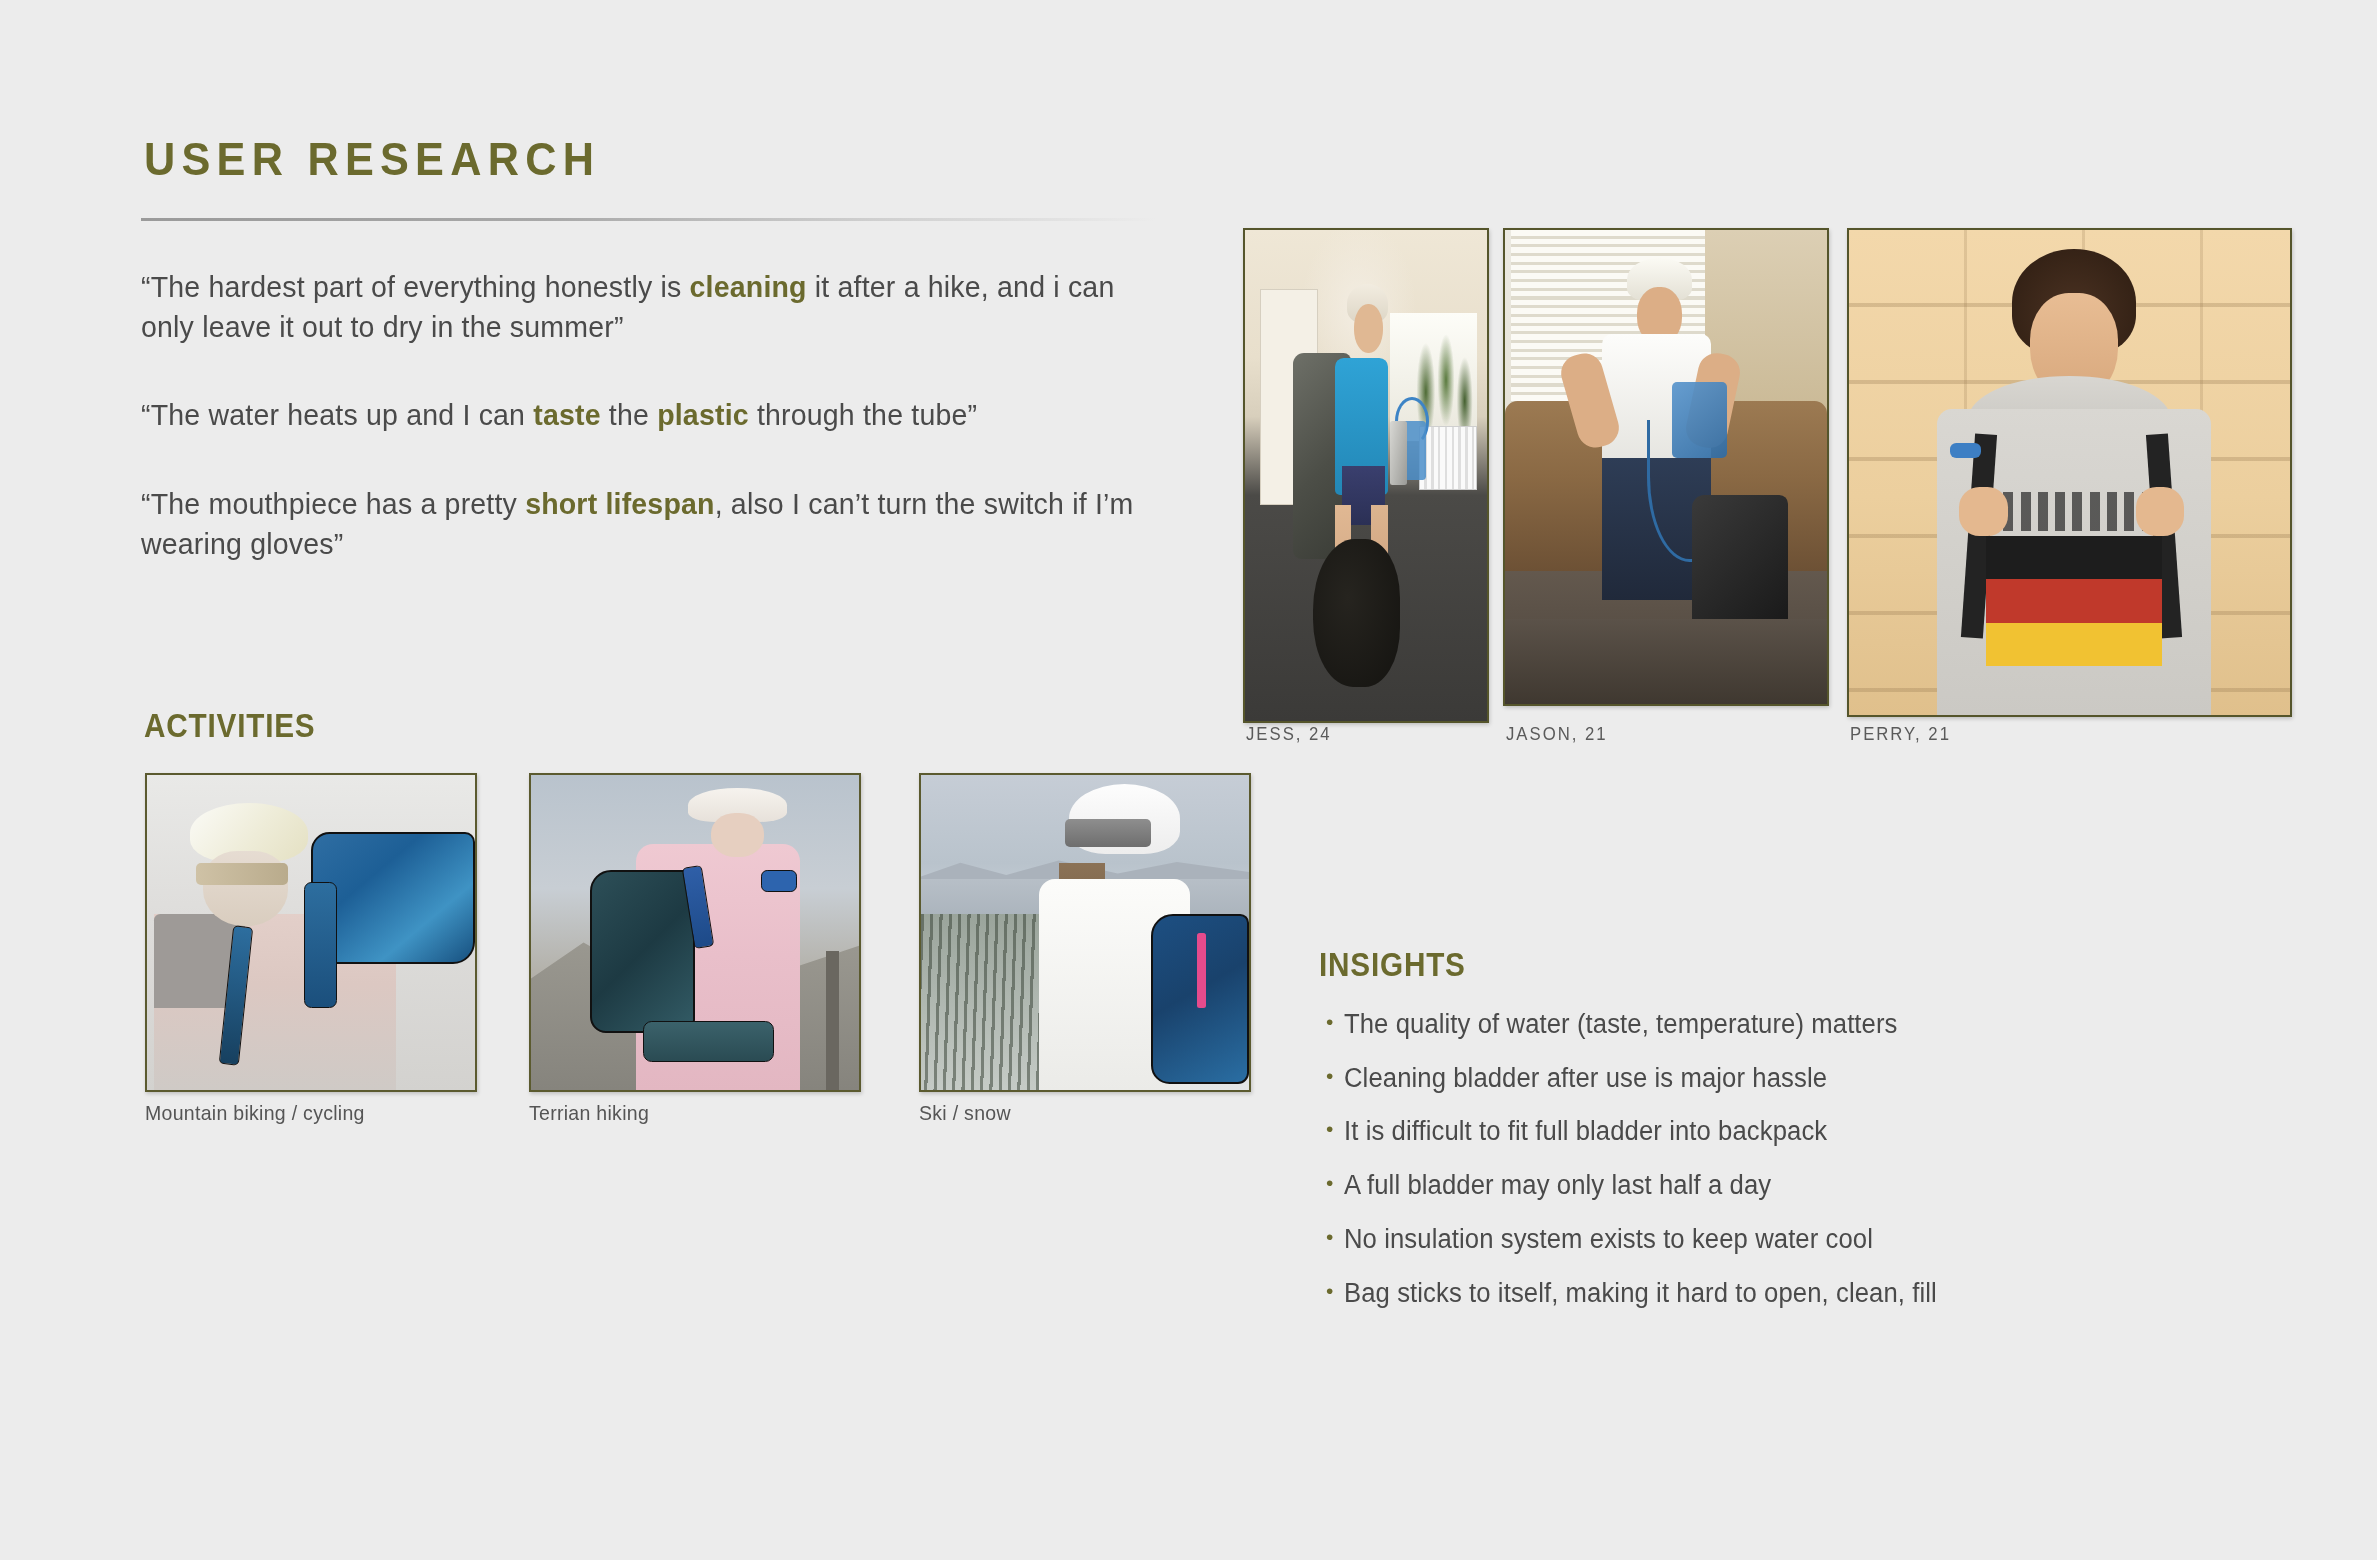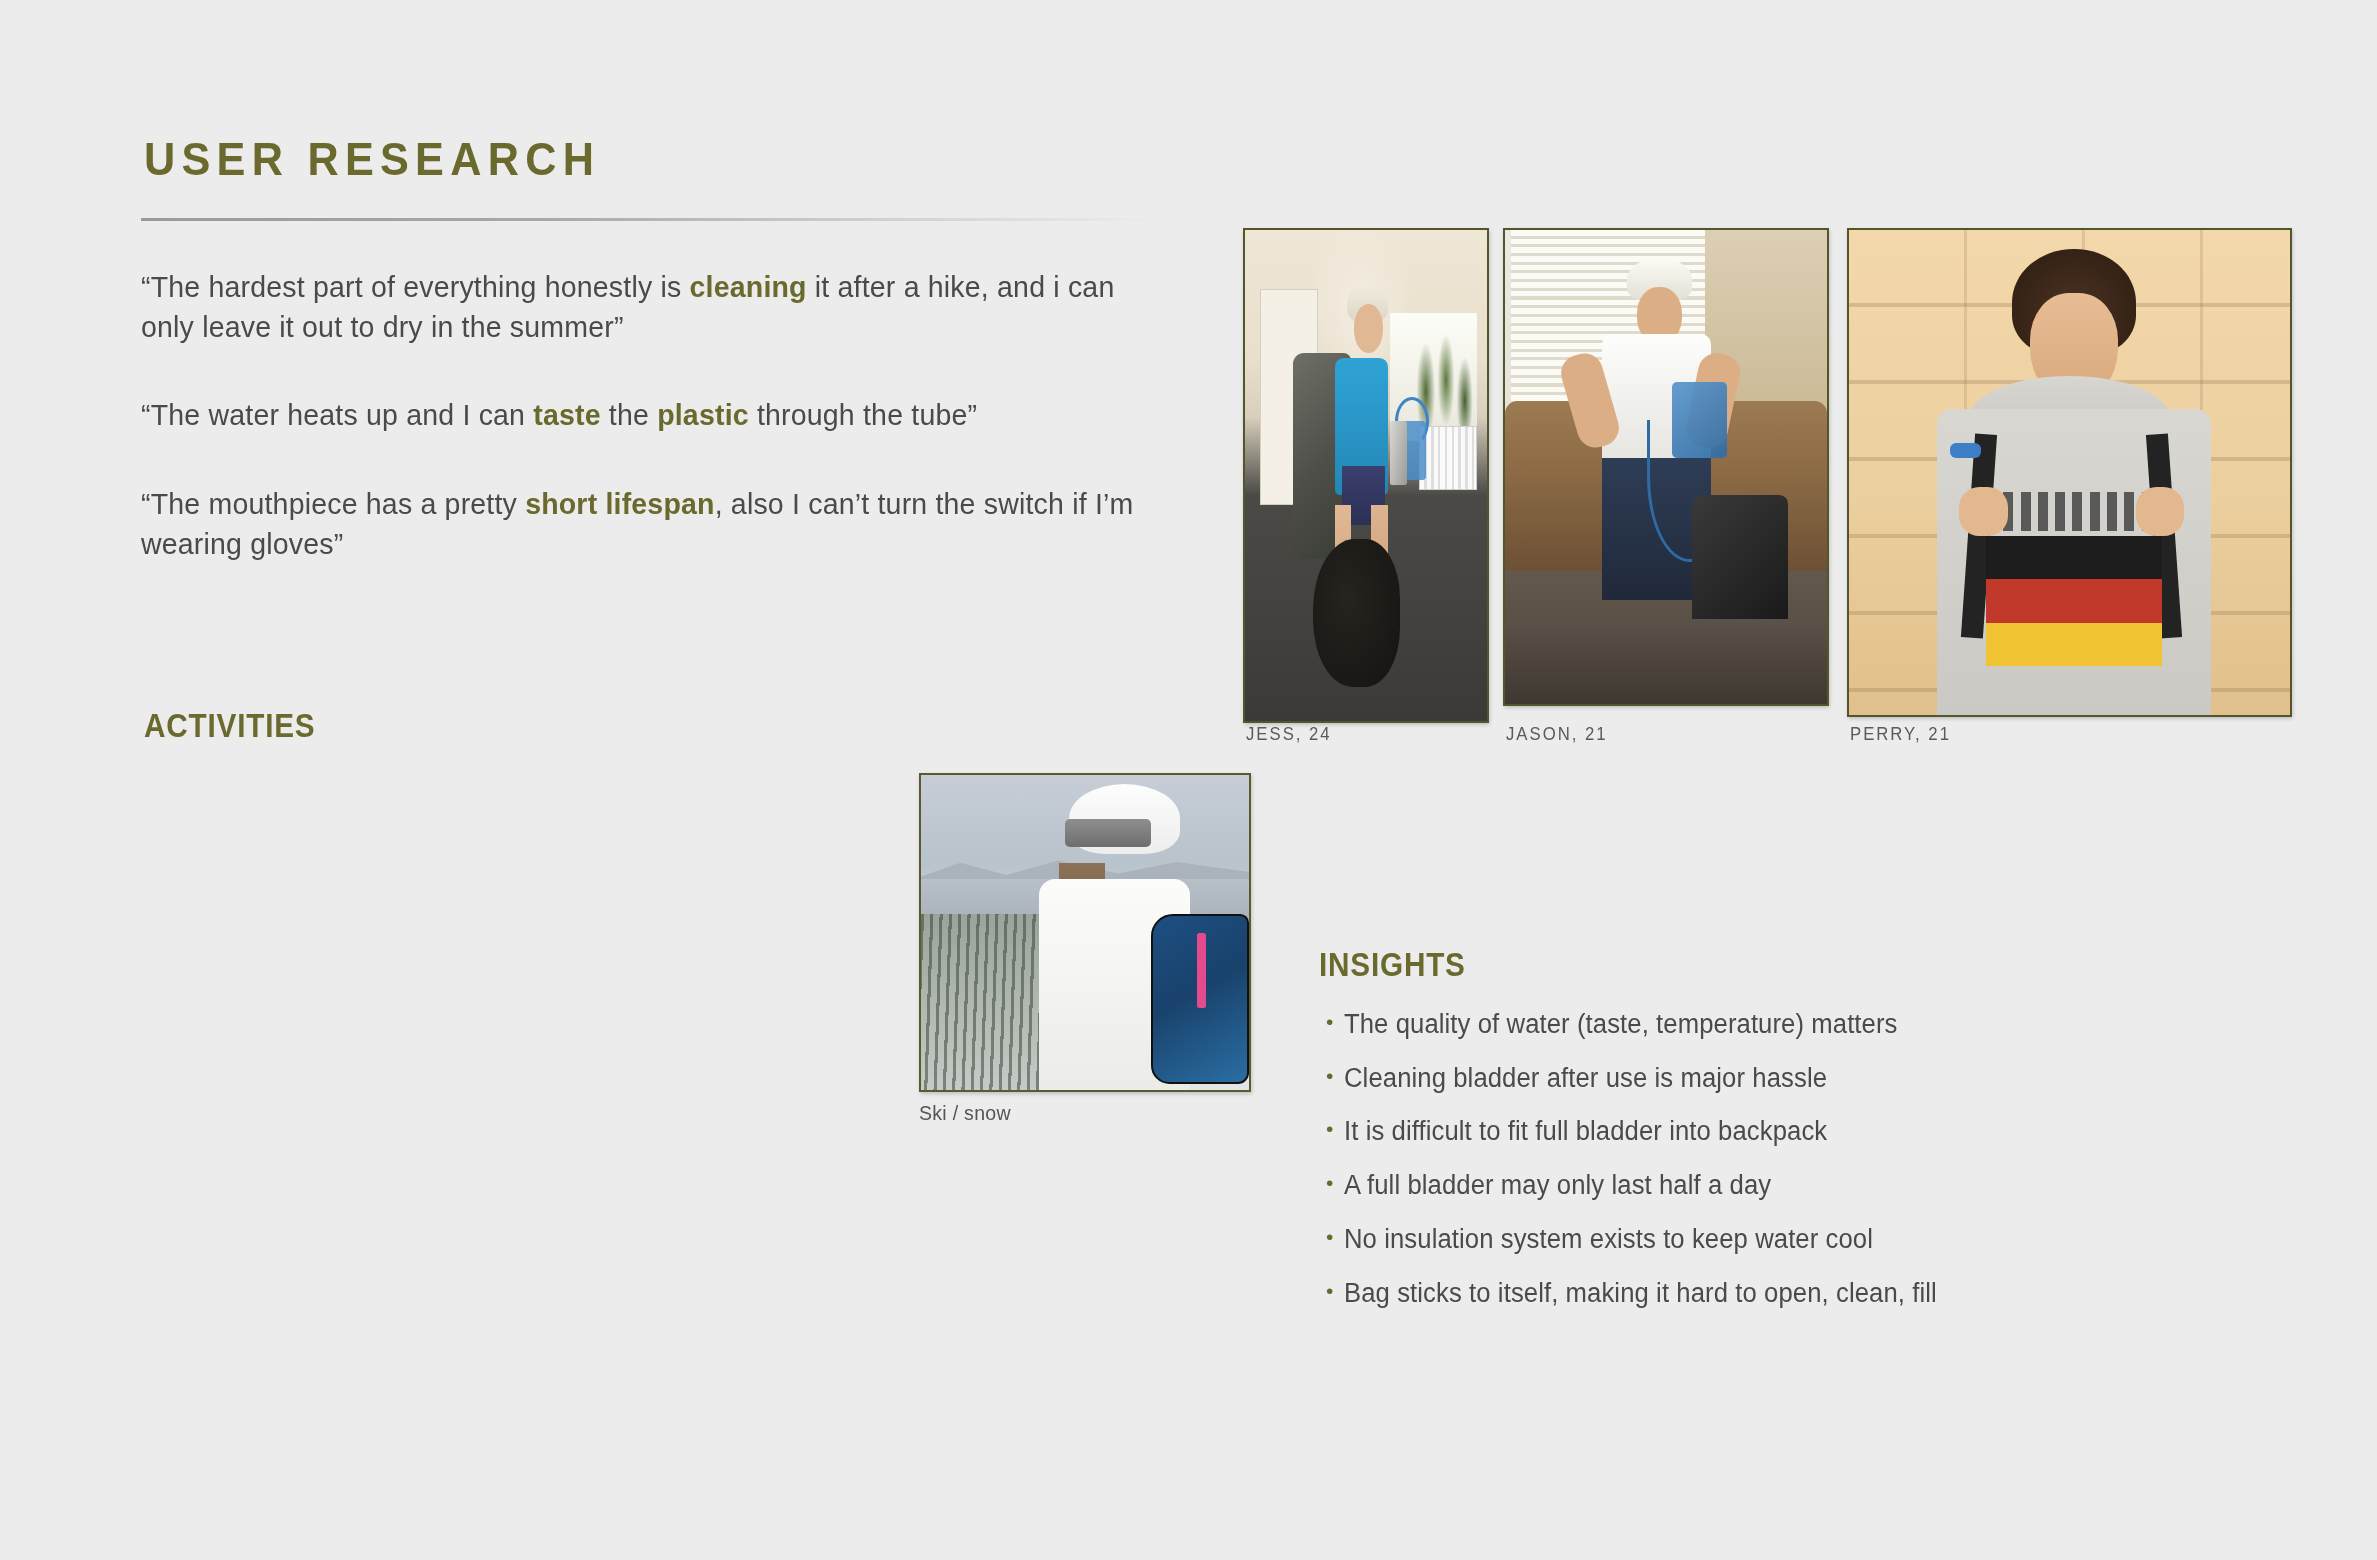--- a/index.html
+++ b/index.html
@@ -499,21 +499,52 @@
     </div>
 
   </div>
 
   <div class="person-caption" style="left:1246px; top:723px;">JESS, 24</div>
   <div class="person-caption" style="left:1506px; top:723px;">JASON, 21</div>
   <div class="person-caption" style="left:1850px; top:723px;">PERRY, 21</div>
 
   <div class="section-heading" id="activities-heading">ACTIVITIES</div>
 
-
+  <div class="activity-card" style="left:145px; top:773px;">
+    <div class="activity-frame">
+      <div class="ph-bike">
+        <div class="jersey"></div>
+          <div class="jersey-grey"></div>
+        <div class="pack"></div>
+          <div class="helmet"></div>
+          <div class="face"></div>
+        <div class="glasses"></div>
+          <div class="strap"></div>
+          <div class="tube"></div>
+      </div>
+    </div>
+    <div class="activity-label">Mountain biking / cycling</div>
+  </div>
+
+  <div class="activity-card" style="left:529px; top:773px;">
+    <div class="activity-frame">
+      <div class="ph-hike">
+        <div class="mtn"></div>
+          <div class="pole"></div>
+        <div class="jacket"></div>
+          <div class="pack"></div>
+          <div class="belt"></div>
+        <div class="cap"></div>
+          <div class="face"></div>
+        <div class="tube"></div>
+          <div class="bite"></div>
+      </div>
+    </div>
+    <div class="activity-label">Terrian hiking</div>
+  </div>
 
   <div class="activity-card" style="left:919px; top:773px;">
     <div class="activity-frame">
       <div class="ph-ski">
         <div class="range"></div>
           <div class="lake"></div>
           <div class="forest"></div>
         <div class="hair"></div>
           <div class="jacket"></div>
           <div class="pack"></div>

